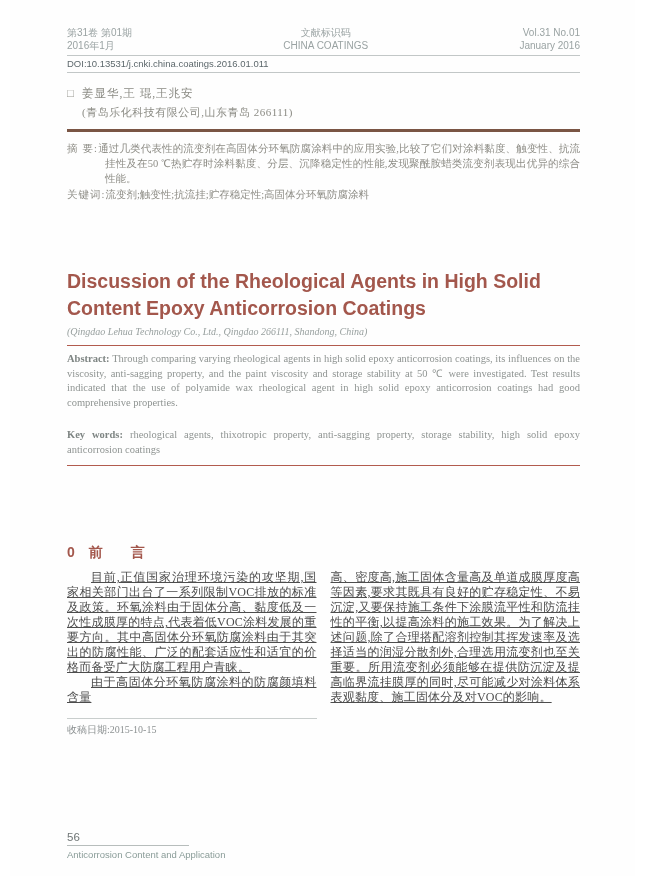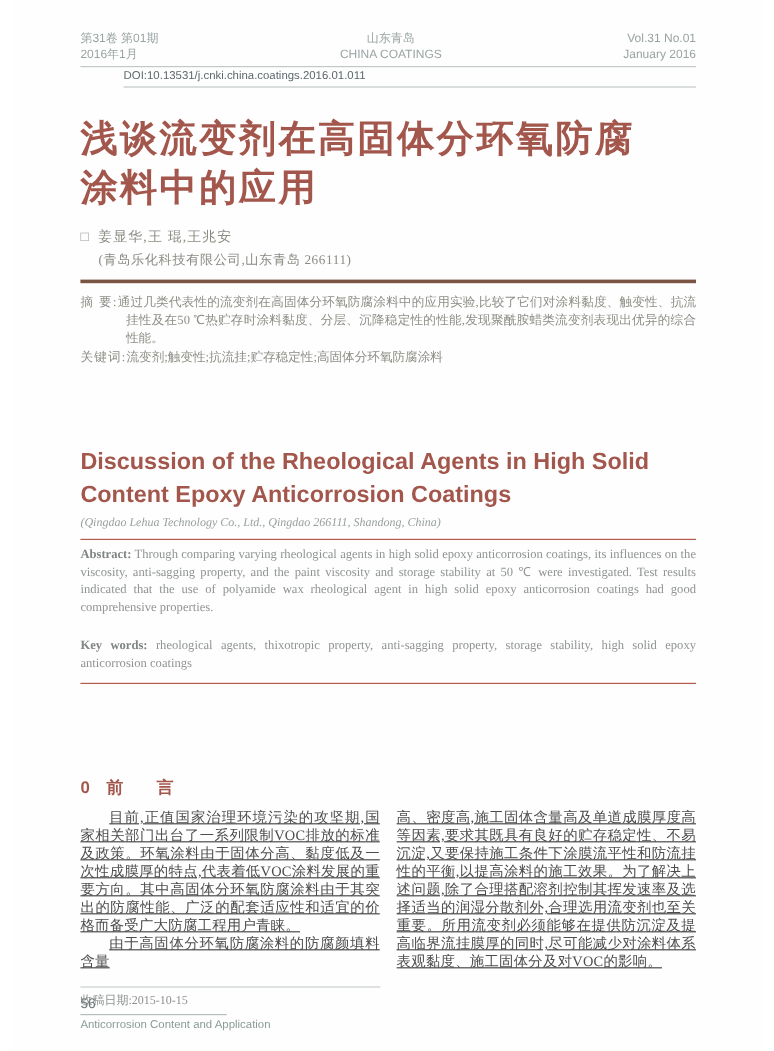--- a/index.html
+++ b/index.html
@@ -23,21 +23,20 @@
     padding-bottom: 3px;
   }
   .jheader .col { white-space: nowrap; }
   .jheader .col.center { text-align: center; }
   .jheader .col.right { text-align: right; }
   .doi-row {
     font-family: "Liberation Sans", sans-serif;
     font-size: 9.5px; color: #5d686c;
     padding: 2px 0 3px 0;
     border-bottom: 1px solid #c2c7c7;
-    margin-left: 36px;
   }
 
   
   .title-cn {
     margin-top: 22px;
     max-width: 480px;
     font-family: "Liberation Sans", sans-serif;
     font-weight: bold;
     font-size: 31px; line-height: 41px;
     letter-spacing: 2px;
@@ -155,31 +154,30 @@
 <body>
 
 <div class="page">
 
   <div class="jheader">
     <div class="col">
       <div>第31卷 第01期</div>
       <div>2016年1月</div>
     </div>
     <div class="col center">
-      <div>山东青岛</div>
+      <div>文献标识码</div>
       <div>CHINA COATINGS</div>
     </div>
     <div class="col right">
       <div>Vol.31 No.01</div>
       <div>January 2016</div>
     </div>
   </div>
   <div class="doi-row">DOI:10.13531/j.cnki.china.coatings.2016.01.011</div>
 
-  <h1 class="title-cn">浅谈流变剂在高固体分环氧防腐涂料中的应用</h1>
   <div class="authors-cn">
     <span class="marker">□</span><span>姜显华,王 琨,王兆安</span>
   </div>
   <div class="affil-cn">(青岛乐化科技有限公司,山东青岛  266111)</div>
   <hr class="rule-thick">
 
   <div class="abs-cn">
     <p class="hang"><span class="lbl">摘  要:</span><span>通过几类代表性的流变剂在高固体分环氧防腐涂料中的应用实验,比较了它们对涂料黏度、触变性、抗流挂性及在50 ℃热贮存时涂料黏度、分层、沉降稳定性的性能,发现聚酰胺蜡类流变剂表现出优异的综合性能。</span></p>
     <p class="kw-cn"><span class="lbl">关键词:</span><span>流变剂;触变性;抗流挂;贮存稳定性;高固体分环氧防腐涂料</span></p>
   </div>

